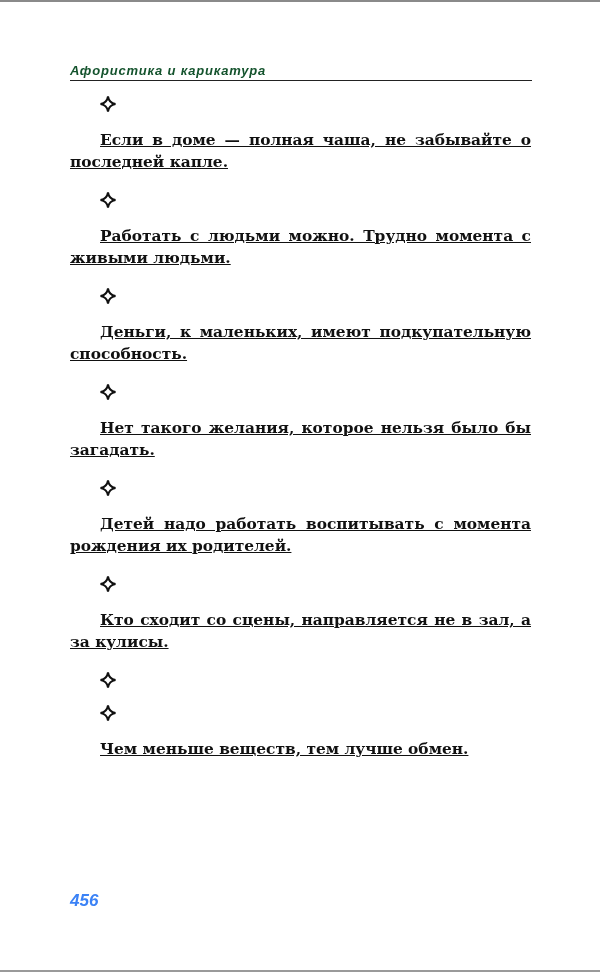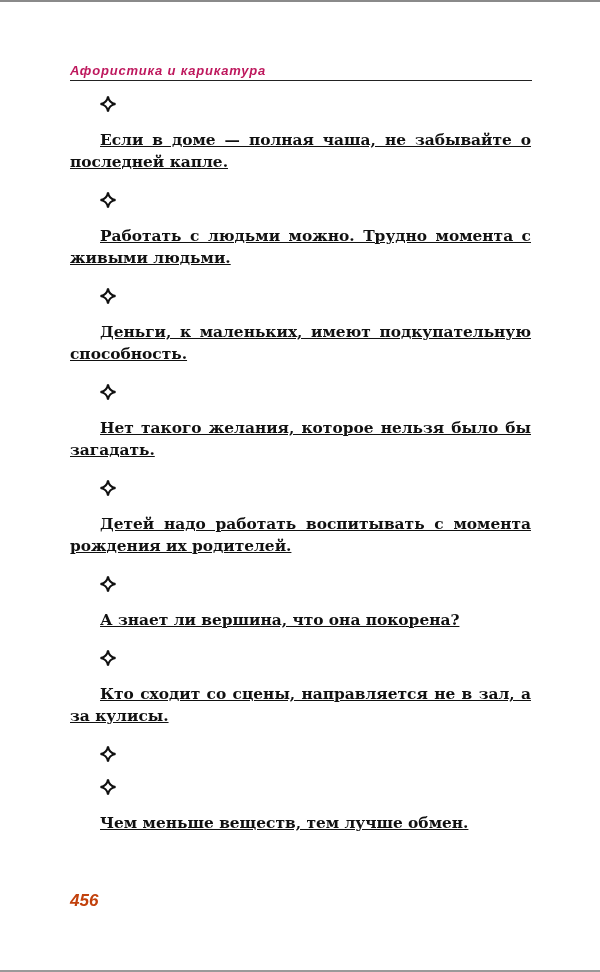--- a/index.html
+++ b/index.html
@@ -8,35 +8,35 @@
     font-family: "DejaVu Serif", "Liberation Serif", serif; color: #111;
   }
   .top-edge { position: absolute; left: 0; top: 0; width: 600px; height: 2px; background: #8a8a8a; }
   .bottom-edge { position: absolute; left: 0; bottom: 0; width: 600px; height: 2px; background: #9a9a9a; }
   .running-head {
     position: absolute; left: 70px; top: 60px; width: 462px;
     border-bottom: 1.5px solid #222; padding-bottom: 1px;
   }
   .running-head span {
     font-family: "Liberation Sans", sans-serif; font-style: italic; font-weight: bold;
-    font-size: 13px; letter-spacing: 0.8px; color: #be185d;
+    font-size: 13px; letter-spacing: 0.8px; color: #14532d;
   }
   .content { position: absolute; left: 70px; top: 96px; width: 461px; }
   .entry { margin: 0; text-decoration: underline; }
   .diamond {
     display: block; margin-left: 30px; width: 16px; height: 16px; margin-bottom: 17px;
   }
   .aph {
     font-size: 15.4px; font-weight: bold; line-height: 22px; text-align: justify;
     text-indent: 30px; margin: 0 0 19px 0;
   }
   .page-num {
     position: absolute; left: 70px; top: 891px;
     font-family: "Liberation Sans", sans-serif; font-style: italic; font-weight: bold;
-    font-size: 17px; color: #c2410c;
+    font-size: 17px; color: #3b82f6;
   }
 </style>
 </head>
 <body>
 
 <div class="top-edge"></div>
 
 <div class="running-head">
   <span>Афористика и карикатура</span>
 </div>
@@ -69,26 +69,20 @@
   <div class="entry">
     <svg class="diamond" viewBox="0 0 16 16">
         <path d="M8 0.5 Q9 7 15.5 8 Q9 9 8 15.5 Q7 9 0.5 8 Q7 7 8 0.5 Z" fill="none" stroke="#111" stroke-width="2"></path>
       </svg>
     <p class="aph">Детей надо работать воспитывать с момента рождения их родителей.</p>
   </div>
   <div class="entry">
     <svg class="diamond" viewBox="0 0 16 16">
         <path d="M8 0.5 Q9 7 15.5 8 Q9 9 8 15.5 Q7 9 0.5 8 Q7 7 8 0.5 Z" fill="none" stroke="#111" stroke-width="2"></path>
       </svg>
-    <p class="aph">А знает ли вершина, что она покорена?</p>
-  </div>
-  <div class="entry">
-    <svg class="diamond" viewBox="0 0 16 16">
-        <path d="M8 0.5 Q9 7 15.5 8 Q9 9 8 15.5 Q7 9 0.5 8 Q7 7 8 0.5 Z" fill="none" stroke="#111" stroke-width="2"></path>
-      </svg>
     <p class="aph">Кто сходит со сцены, направляется не в зал, а за кулисы.</p>
   </div>
   <div class="entry">
     <svg class="diamond" viewBox="0 0 16 16">
         <path d="M8 0.5 Q9 7 15.5 8 Q9 9 8 15.5 Q7 9 0.5 8 Q7 7 8 0.5 Z" fill="none" stroke="#111" stroke-width="2"></path>
       </svg>
   </div>
   <div class="entry">
     <svg class="diamond" viewBox="0 0 16 16">
         <path d="M8 0.5 Q9 7 15.5 8 Q9 9 8 15.5 Q7 9 0.5 8 Q7 7 8 0.5 Z" fill="none" stroke="#111" stroke-width="2"></path>

